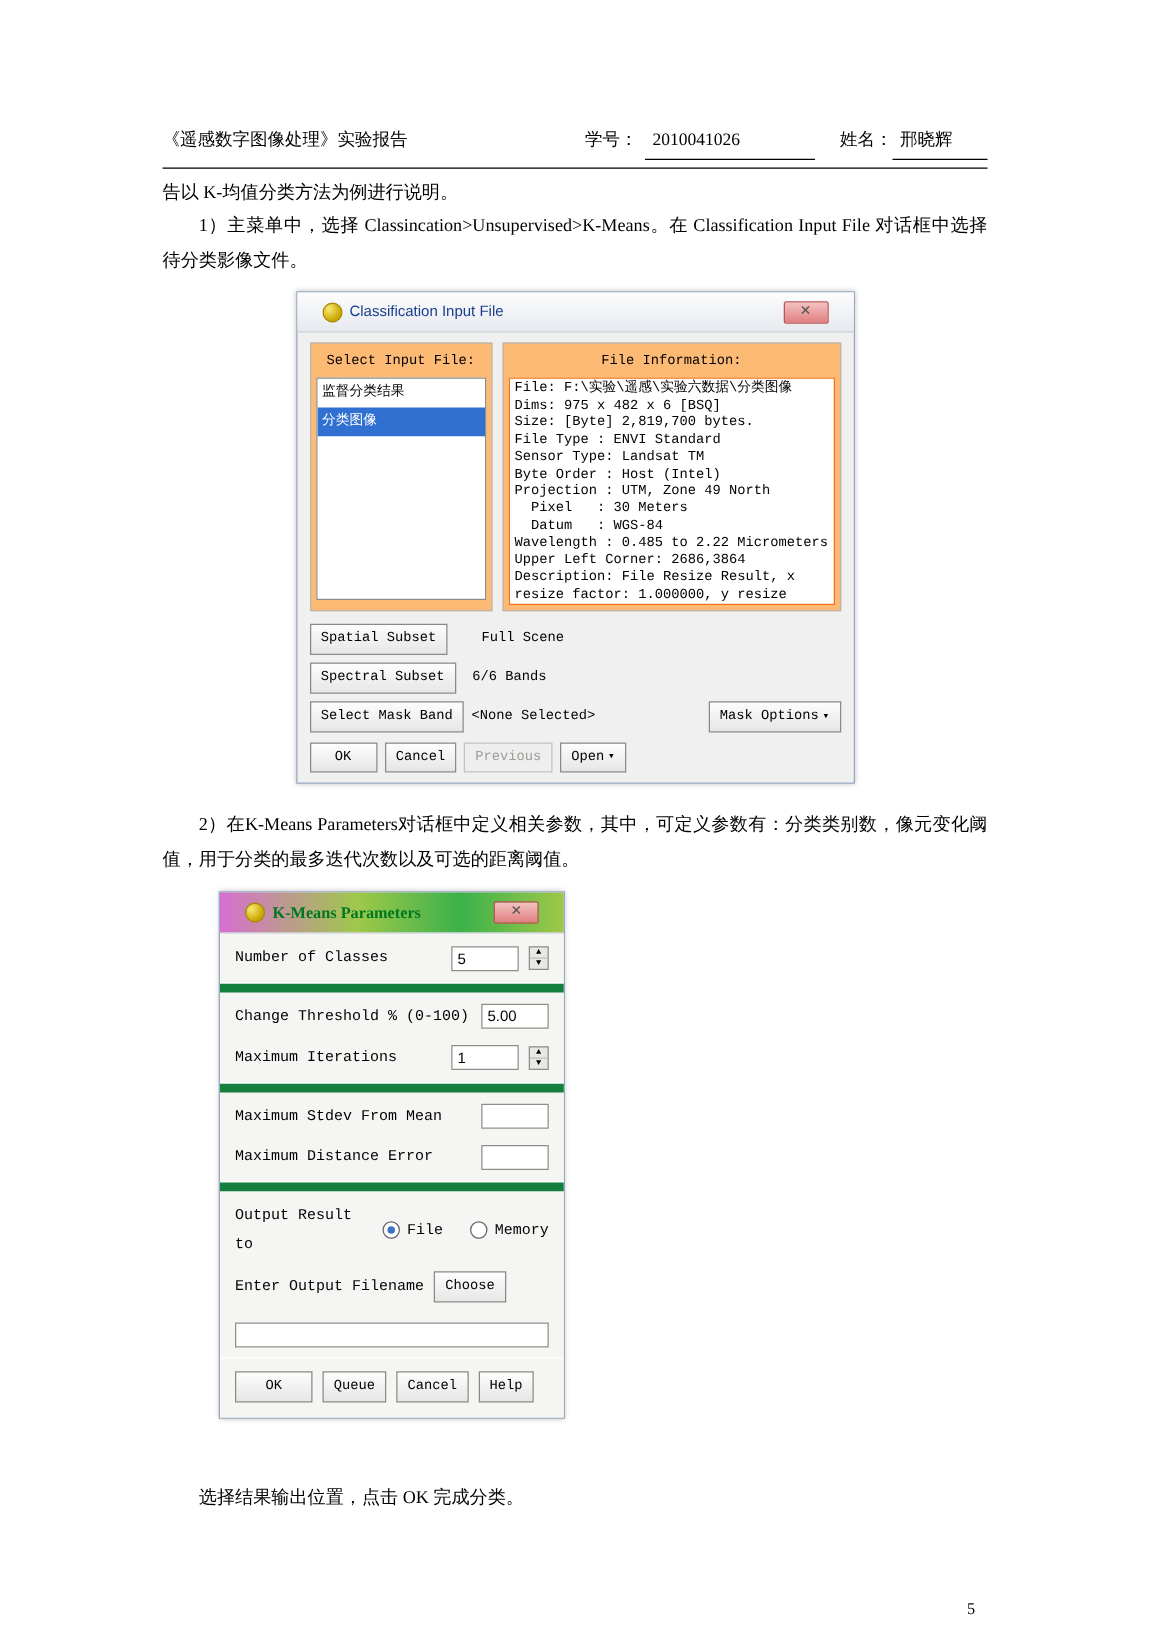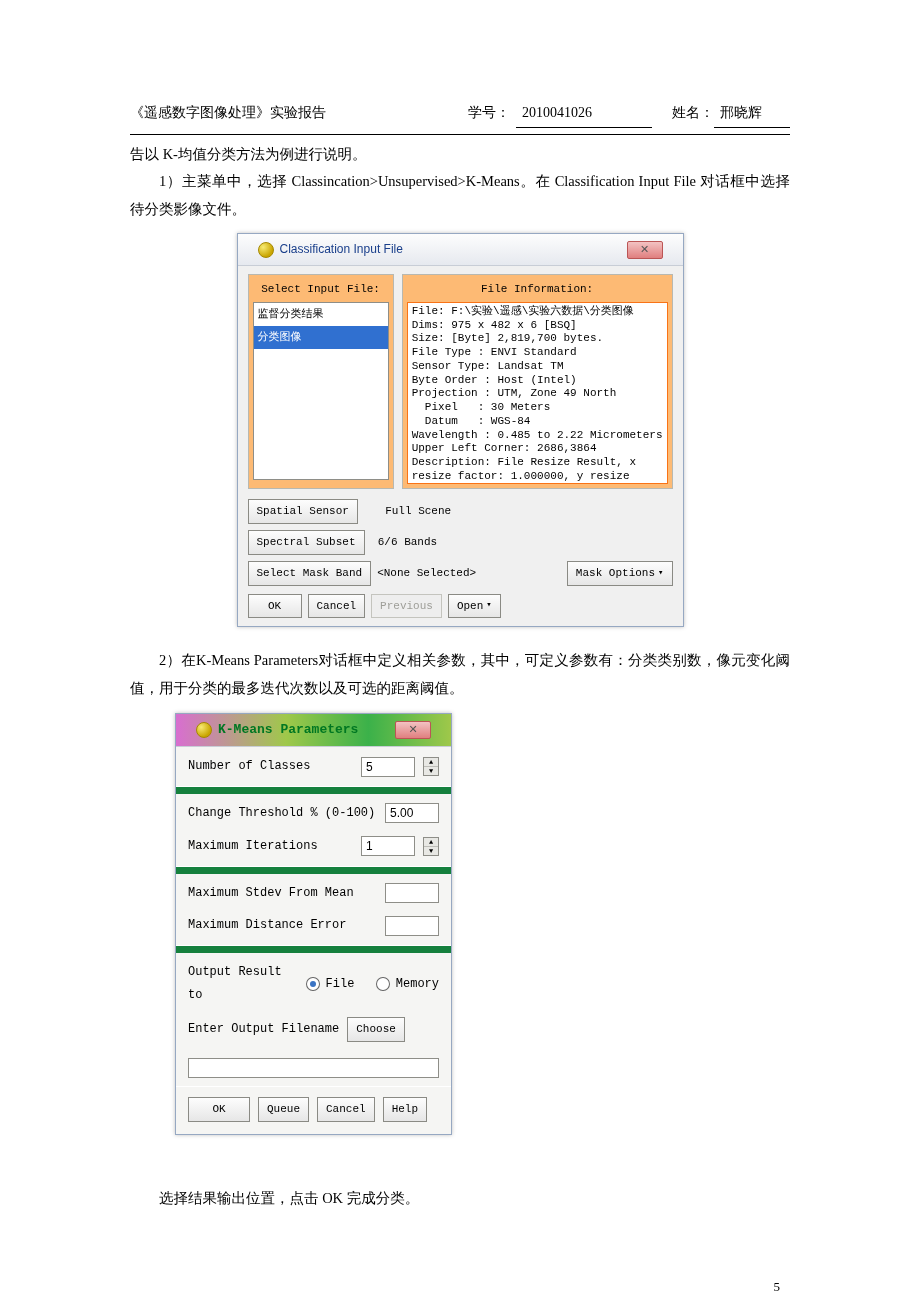--- a/index.html
+++ b/index.html
@@ -107,21 +107,21 @@
   .btn.disabled { color: #9e9e98; background: #eee; border-color:#c4c4be; cursor: default; }
   .d1-rows2 { margin-top: 10px; display: flex; flex-direction: column; gap: 6px; color:#000; }
   .static-txt { font-size: 11px; display: inline-block; }
   .d1-footer { display: flex; gap: 6px; margin-top: 8px; }
 
   
   .d2 { width: 275px; }
   .d2 .titlebar {
     background: linear-gradient(90deg,#d86ed0,#9fc84a 40%,#3bb14a 70%,#9fc84a);
   }
-  .d2 .title-txt { color: #072; font-weight: bold; font-family: Liberation Mono, monospace; font-size: 13px; }
+  .d2 .title-txt { color: #072; font-weight: bold; font-family: Liberation Serif, serif; font-size: 13px; }
   .d2-body { background: #f5f5f3; padding: 0; }
   .grp {
     border-top: 7px solid #15803d;
     border-bottom: 1px solid #fff;
     padding: 8px 12px;
     display: flex; flex-direction: column; gap: 10px;
   }
   .grp:first-child { border-top: none; }
   .row { display: flex; align-items: center; font-size: 12px; gap: 8px; }
   .lbl { flex: 1; }
@@ -191,21 +191,21 @@
 Upper Left Corner: 2686,3864
 Description: File Resize Result, x
 resize factor: 1.000000, y resize
 factor: 1.000000. [Mon May 21
 09:19:01 2012]</div>
         </div>
       </div>
 
       <div class="d1-rows2">
         <div>
-          <span class="btn">Spatial Sensor</span>
+          <span class="btn">Spatial Subset</span>
           <span class="static-txt" style="margin-left:20px;">Full Scene</span>
         </div>
         <div>
           <span class="btn">Spectral Subset</span>
           <span class="static-txt" style="margin-left:6px;">6/6 Bands</span>
         </div>
         <div style="display:flex;align-items:center;gap:6px;">
           <span class="btn">Select Mask Band</span>
           <span class="static-txt">&lt;None Selected&gt;</span>
           <span style="flex:1"></span>

